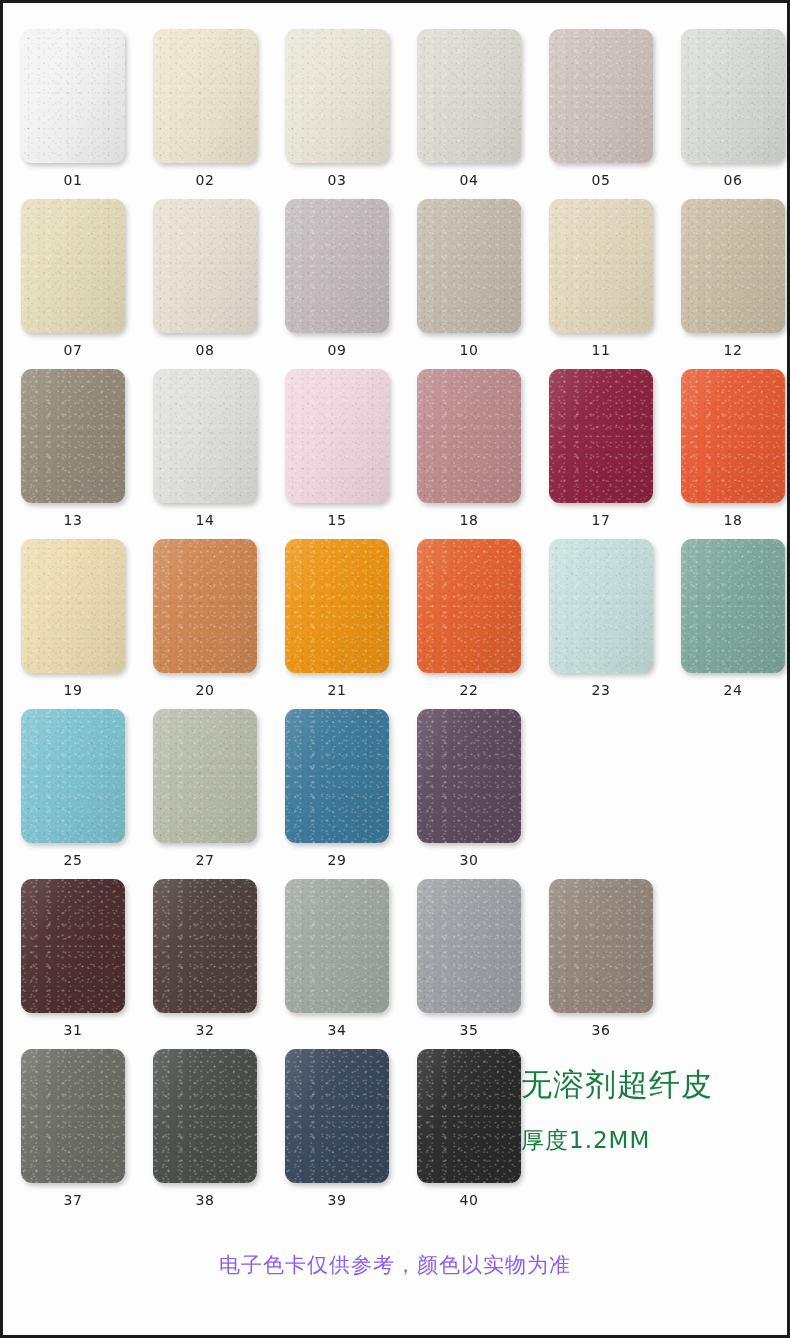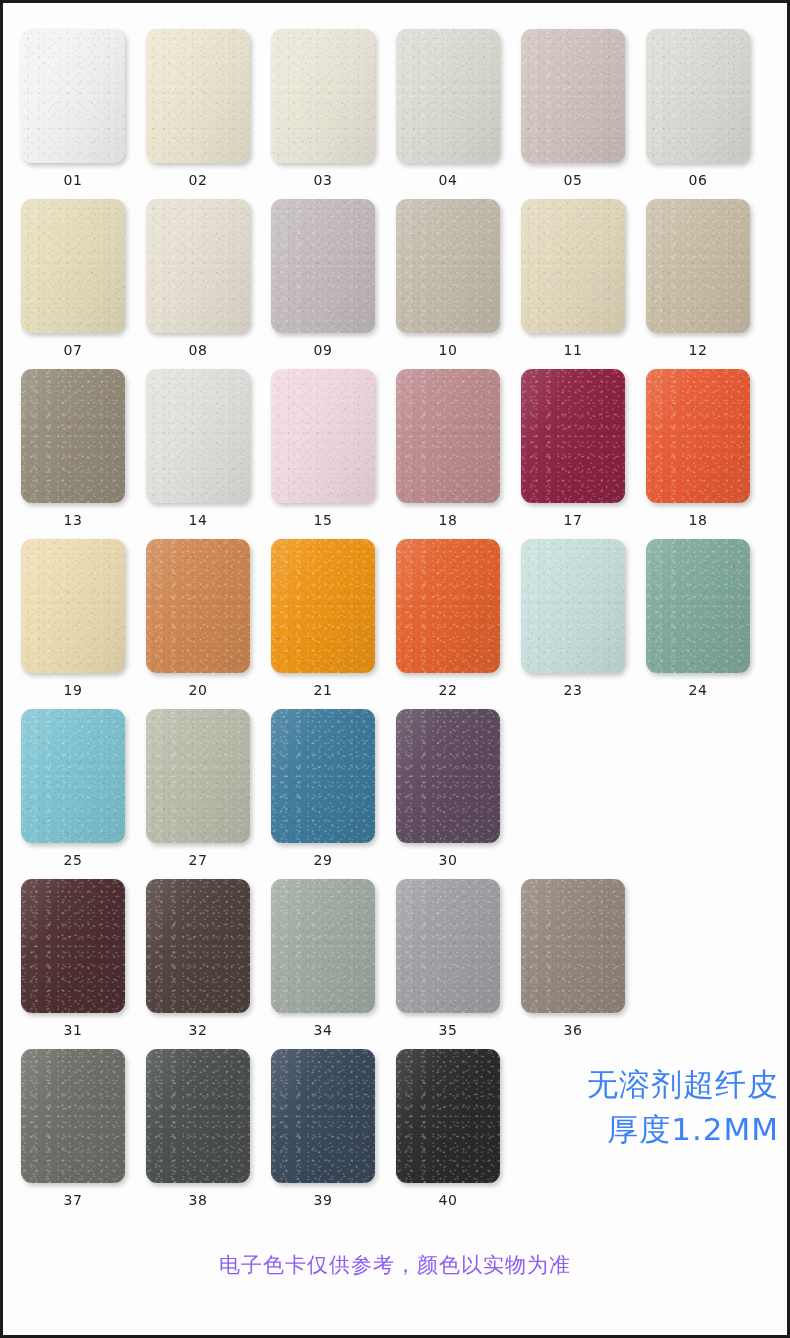--- a/index.html
+++ b/index.html
@@ -22,21 +22,21 @@
   }
 
   .grid {
     display: flex;
     flex-direction: column;
     gap: 0px;
   }
 
   .row {
     display: flex;
-    gap: 21px;
+    gap: 28px;
     height: 170px;
     position: relative;
   }
 
   .cell {
     width: 104px;
     display: flex;
     flex-direction: column;
     align-items: center;
   }
@@ -89,37 +89,37 @@
     color: #222222;
     letter-spacing: 0.5px;
     font-family: "DejaVu Sans", sans-serif;
   }
 
   .product-text {
     position: absolute;
     left: 518px;
     top: 1062px;
     width: 258px;
-    text-align: right;
-    color: #3b82f6;
+    text-align: left;
+    color: #15803d;
     font-family: "DejaVu Sans", sans-serif;
   }
 
   .product-line1 {
     font-size: 31px;
     letter-spacing: 1px;
     line-height: 1.25;
     white-space: nowrap;
   }
 
   .product-line2 {
-    font-size: 31px;
+    font-size: 23px;
     letter-spacing: 1px;
     line-height: 1.3;
-    margin-top: 5px;
+    margin-top: 22px;
     white-space: nowrap;
   }
 
   .footer-note {
     position: absolute;
     left: 0;
     right: 0;
     top: 1248px;
     text-align: center;
     font-size: 21px;

